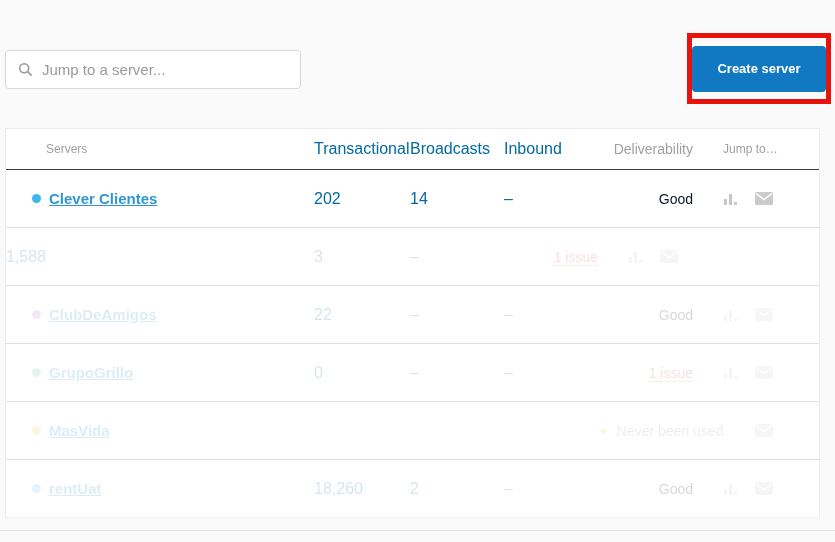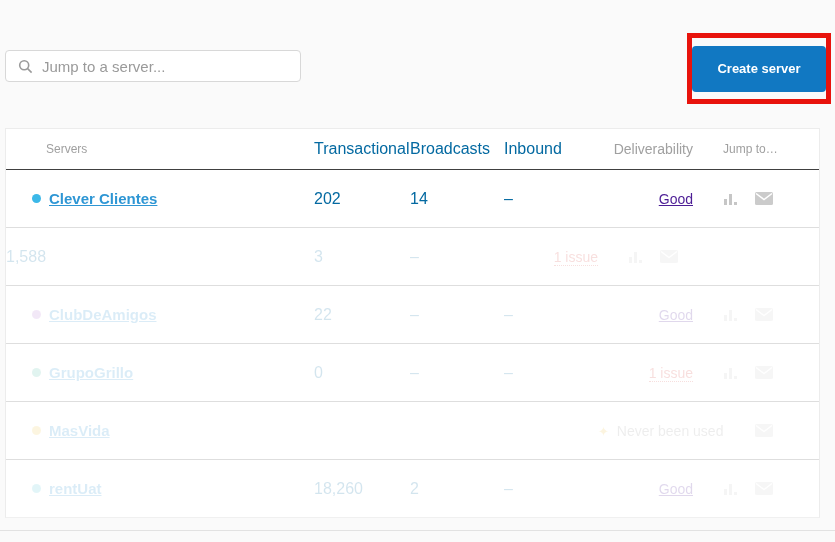--- a/index.html
+++ b/index.html
@@ -1,21 +1,21 @@
 <!DOCTYPE html>
 <html><head>
 <meta charset="utf-8">
 <style>
   * { margin: 0; padding: 0; box-sizing: border-box; }
   html, body { width: 835px; height: 542px; }
   body { font-family: "Liberation Sans", sans-serif; background: #fafafa; position: relative; overflow: hidden; }
 
   
   .search-box {
-    position: absolute; left: 5px; top: 50px; width: 296px; height: 32px;
+    position: absolute; left: 5px; top: 50px; width: 296px; height: 39px;
     background: #fff; border: 1px solid #d8d8d8; border-radius: 4px;
     display: flex; align-items: center; padding: 0 12px; gap: 9px;
   }
   .search-box svg { flex: 0 0 auto; }
   .search-box input {
     border: none; outline: none; flex: 1; font-size: 15px; color: #444;
     font-family: "Liberation Sans", sans-serif; background: transparent;
   }
   .search-box input::placeholder { color: #9a9a9a; }
 
@@ -44,21 +44,21 @@
   .thead .cell-jump { padding-left: 30px; }
   .drow { height: 58px; border-top: 1px solid #404040; }
   .drow.faded { opacity: 0.17; filter: blur(0.7px); }
 
   .cell-name { display: flex; align-items: center; padding-left: 26px; gap: 8px; }
   .dot { width: 9px; height: 9px; border-radius: 50%; background: #3cb8e8; flex: 0 0 auto; }
   .server-link { color: #2e96d4; font-size: 15px; font-weight: bold; text-decoration: underline; }
 
   .cell-num { font-size: 16px; color: #0369a1; }
   .cell-deliv { text-align: right; font-size: 14px; white-space: nowrap; }
-  .cell-deliv .status.good  { color: #4c1d95; text-decoration: underline; }
+  .cell-deliv .status.good  { color: #0f172a; }
   .cell-deliv .status.issue { color: #d64540; border-bottom: 1px dotted #d64540; }
   .cell-deliv .status.never { color: #9b9b9b; }
   .sparkle { color: #eec449; font-size: 13px; margin-right: 4px; display: none; }
 
   .cell-jump { padding-left: 30px; display: flex; align-items: center; gap: 16px; }
   .icon-btn { display: inline-flex; cursor: pointer; line-height: 0; }
   .icon-btn.hidden { visibility: hidden; }
 
   .bottom-divider {
     position: absolute; left: 0; top: 530px; width: 835px; height: 0;

